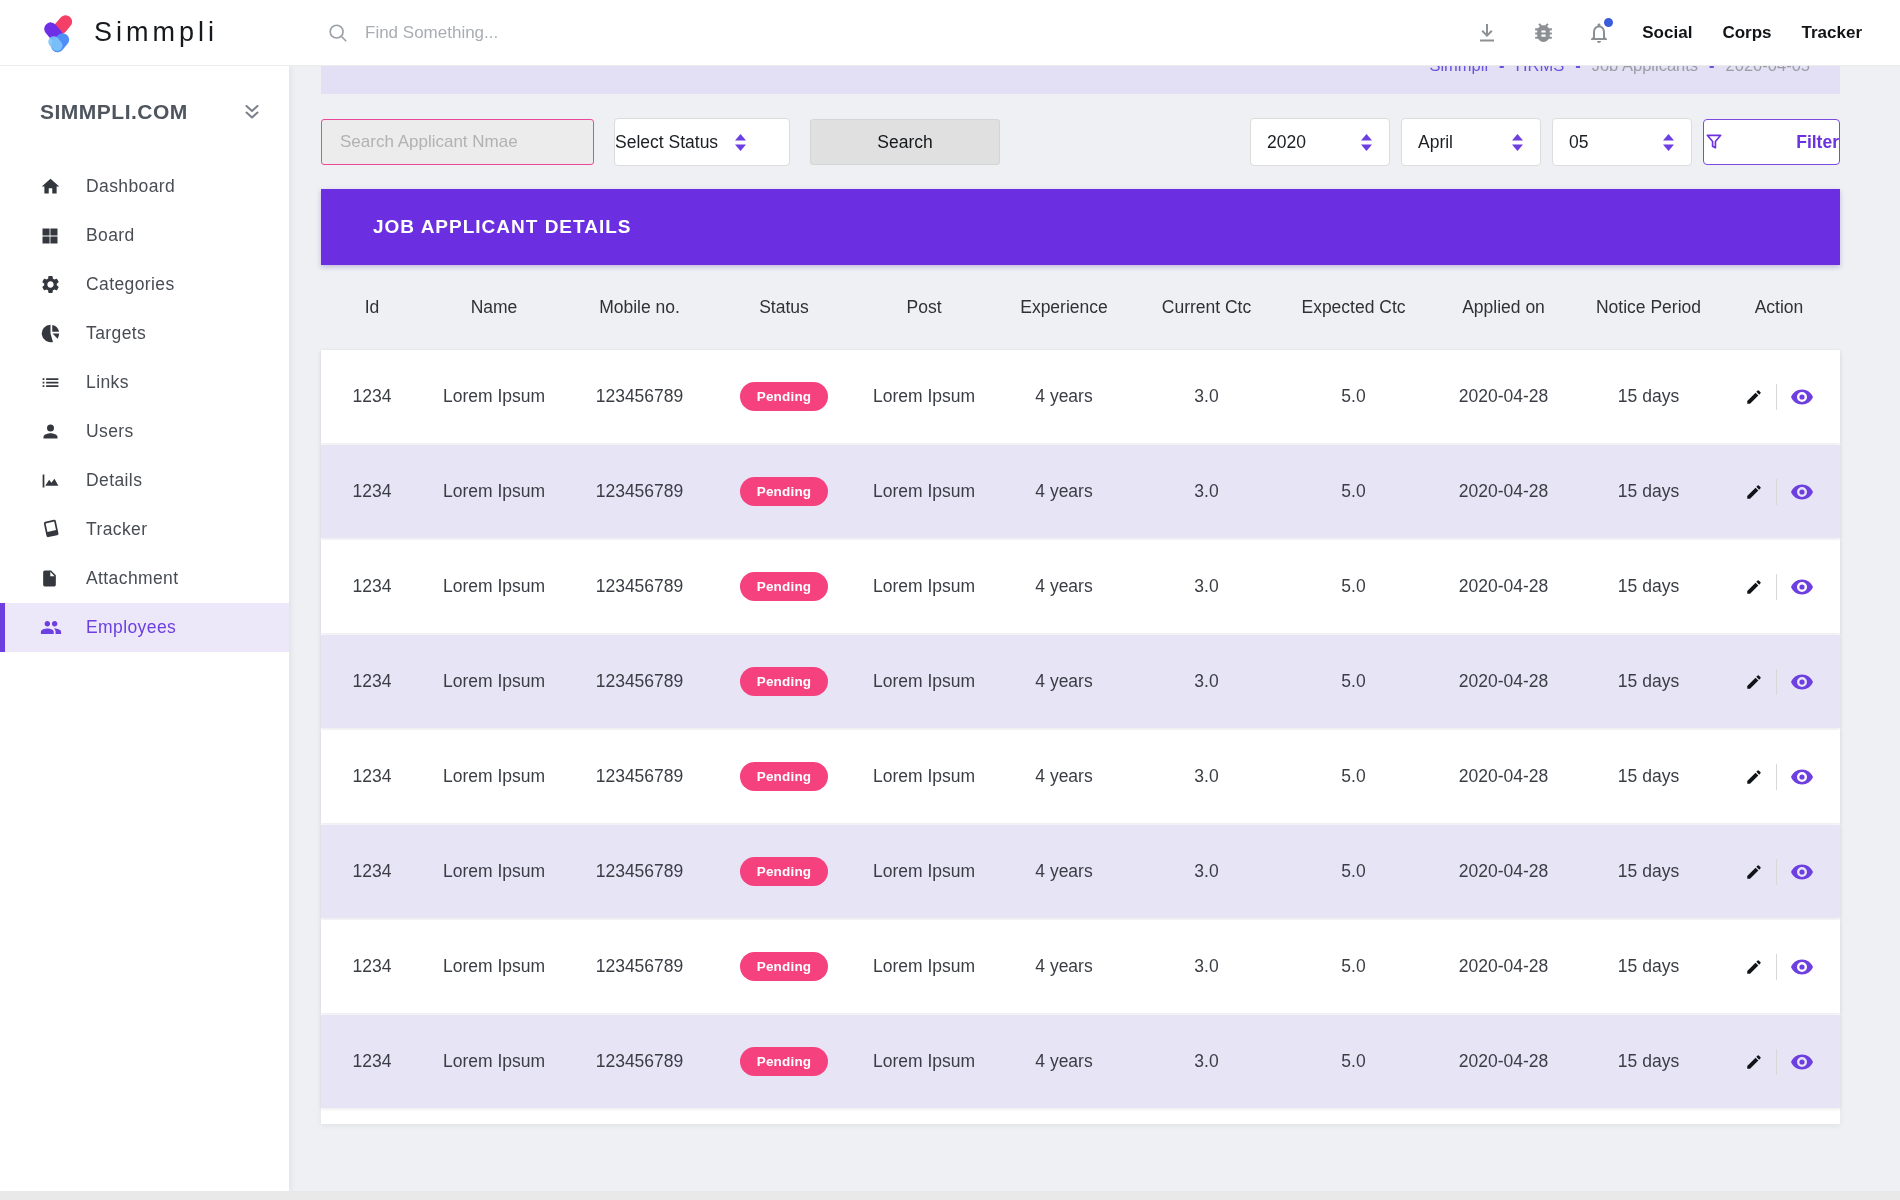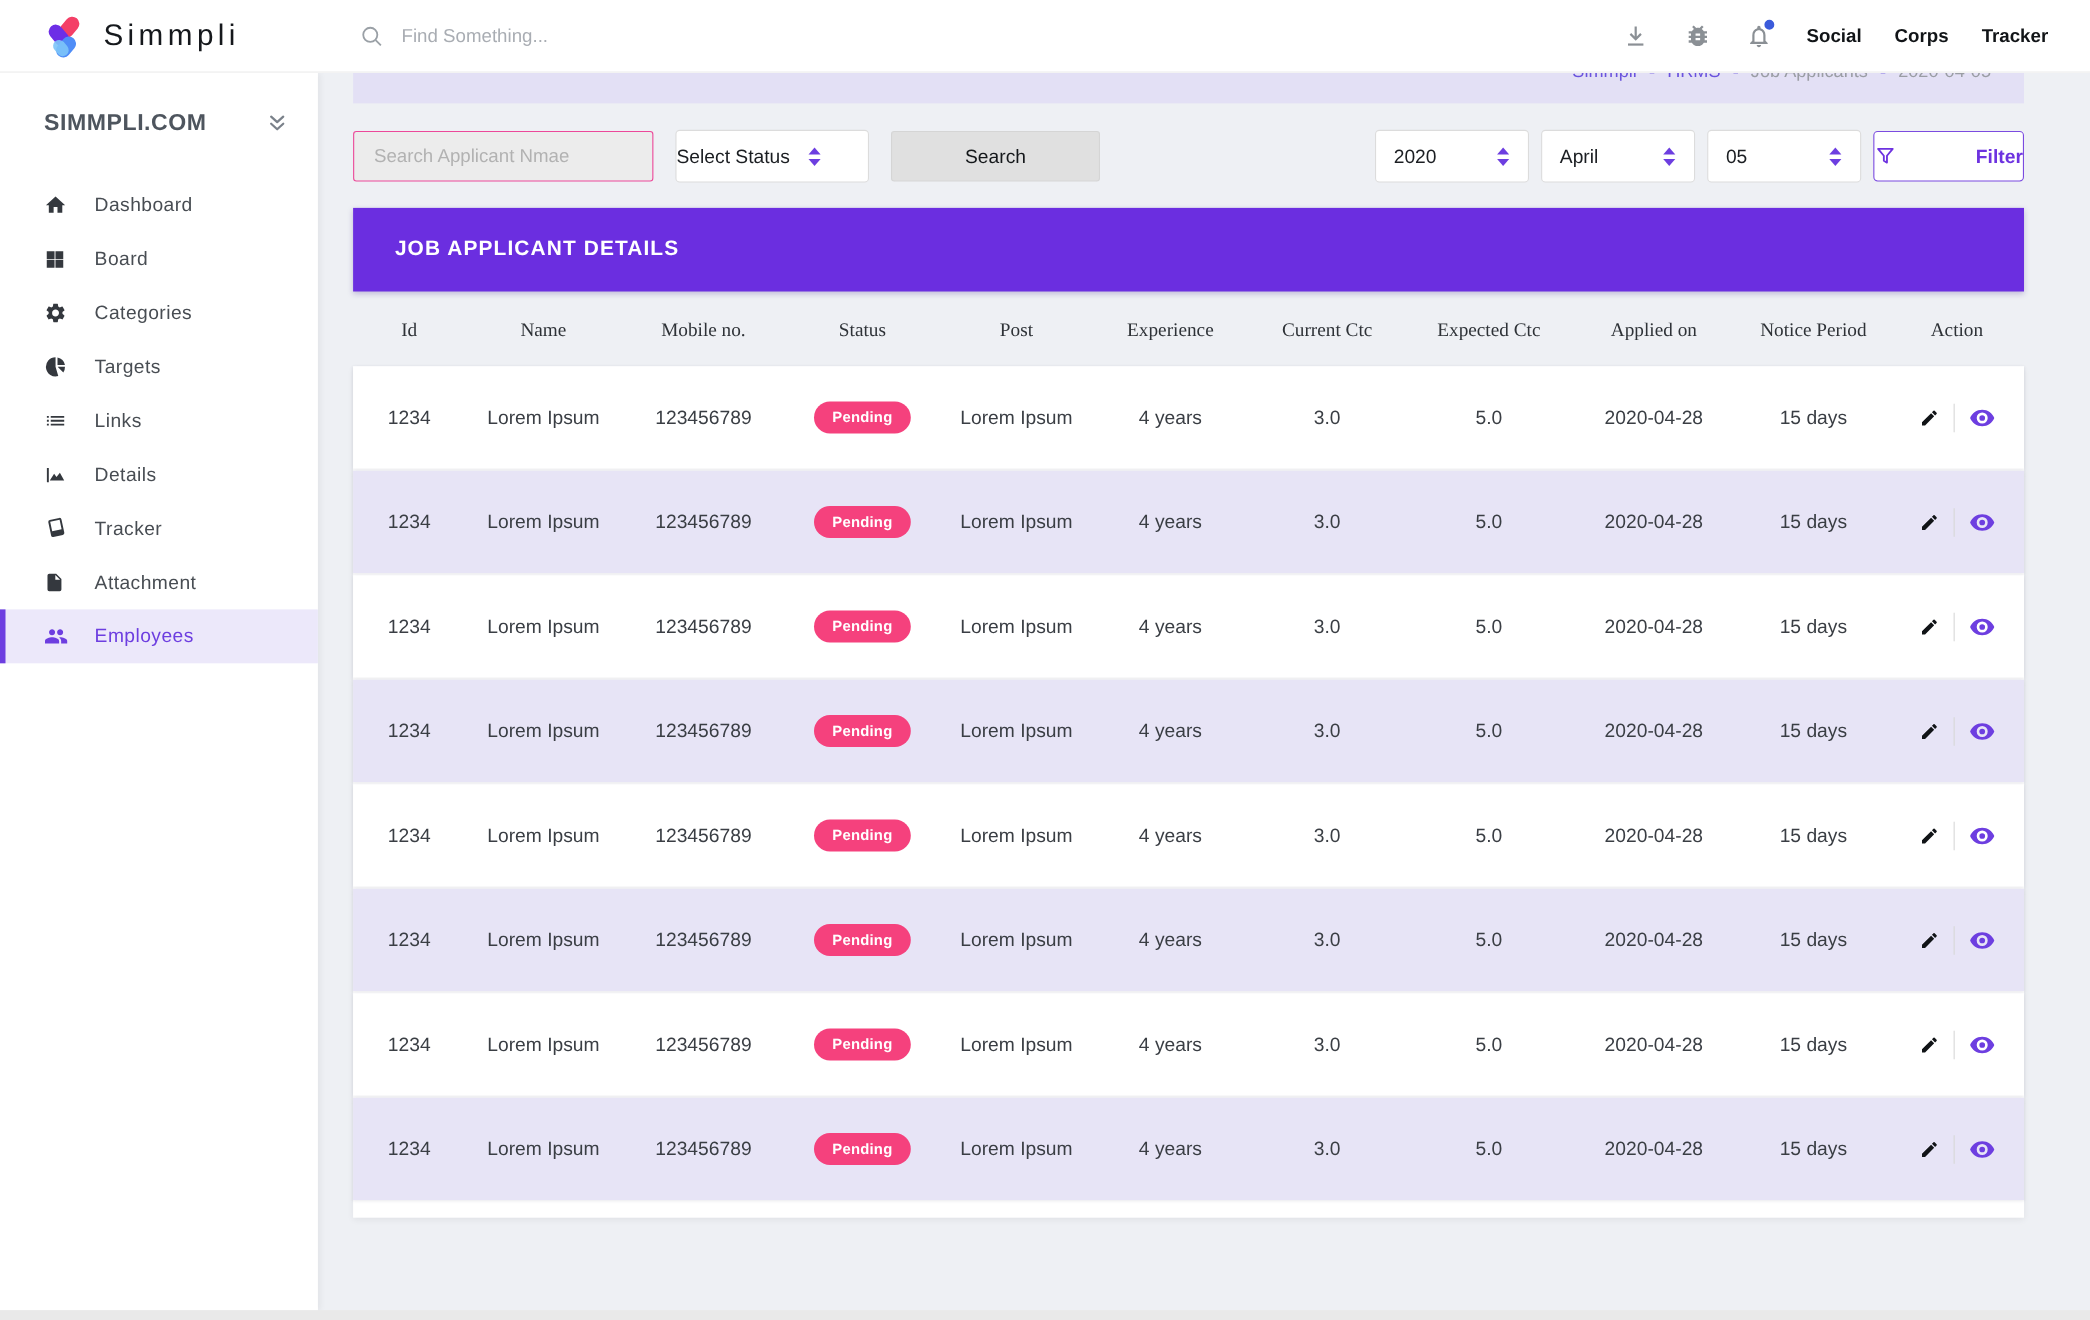--- a/index.html
+++ b/index.html
@@ -53,26 +53,26 @@
   .sel-status { width:176px; margin-left:20px; }
   .btn-search { width:190px; height:46px; margin-left:20px; background:#e0e0e0; border:1px solid #d5d5d5;
     border-radius:3px; font-size:17.5px; color:#15181b; cursor:pointer; font-family:inherit; }
   .spacer { flex:1; }
   .sel-date { width:140px; margin-left:11px; justify-content:space-between; padding:0 16px; }
   .btn-filter { width:137px; height:46px; margin-left:11px; background:#fff; border:1.5px solid #7b4be0;
     border-radius:4px; color:#6d32e0; font-size:17.5px; font-weight:700; display:flex; align-items:center;
     justify-content:space-between; gap:12px; cursor:pointer; font-family:inherit; }
 
   .panel-banner { margin-top:23px; height:76px; background:#6b2ee0; display:flex; align-items:center;
-    padding-left:38px; box-shadow:0 2px 5px rgba(60,30,140,0.25); }
+    padding-left:52px; box-shadow:0 2px 5px rgba(60,30,140,0.25); }
   .panel-title { color:#fff; font-size:19px; font-weight:700; letter-spacing:1px; }
 
   .thead, .row { display:grid;
     grid-template-columns:102px 142px 149px 140px 140px 140px 145px 149px 151px 139px 122px; }
-  .thead { height:68px; align-items:center;font-family:Liberation Serif, serif; }
+  .thead { height:85px; align-items:center; }
   .th { text-align:center; font-size:17.5px; font-weight:500; color:#2e3237; }
   .tbody { background:#fff; padding-bottom:14px; box-shadow:0 2px 6px rgba(0,0,0,0.06); }
   .row { height:93px; align-items:center; background:#fff; box-shadow:0 1px 3px rgba(40,40,70,0.10); margin-bottom:2px; }
   .row.alt { background:#e7e4f6; }
   .cell { text-align:center; font-size:17.5px; color:#3a3e44; }
   .status-badge { display:inline-block; background:#f5417d; color:#fff; font-size:13.5px; font-weight:600;
     padding:7px 17px; border-radius:15px; letter-spacing:0.2px; }
   .action-cell { display:flex; align-items:center; justify-content:center; gap:13px; }
   .icon-btn { background:none; border:none; cursor:pointer; padding:0; display:flex; align-items:center; }
   .vdiv { width:1px; height:26px; background:#d8d8d8; }
@@ -169,20 +169,28 @@
       </span>
       <span class="mi-label">Targets</span>
     </div>
     <div class="menu-item">
       <span class="mi-icon">
         <svg width="21" height="21" viewBox="0 0 24 24" fill="currentColor">
             <path d="M3 13h2v-2H3v2zm0 4h2v-2H3v2zm0-8h2V7H3v2zm4 4h14v-2H7v2zm0 4h14v-2H7v2zM7 7v2h14V7H7z"></path>
           </svg>
       </span>
       <span class="mi-label">Links</span>
+    </div>
+    <div class="menu-item">
+      <span class="mi-icon">
+        <svg width="21" height="21" viewBox="0 0 24 24" fill="currentColor">
+            <path d="M12 12a4 4 0 100-8 4 4 0 000 8zm0 2c-2.67 0-8 1.34-8 4v2h16v-2c0-2.66-5.33-4-8-4z"></path>
+          </svg>
+      </span>
+      <span class="mi-label">Users</span>
     </div>
     <div class="menu-item">
       <span class="mi-icon">
         <svg width="21" height="21" viewBox="0 0 24 24" fill="currentColor">
             <path d="M3 5v15h2V5H3zm3 13h15l-4.5-8-3.5 4.5L10.5 11 6 18z"></path>
           </svg>
       </span>
       <span class="mi-label">Details</span>
     </div>
     <div class="menu-item">

